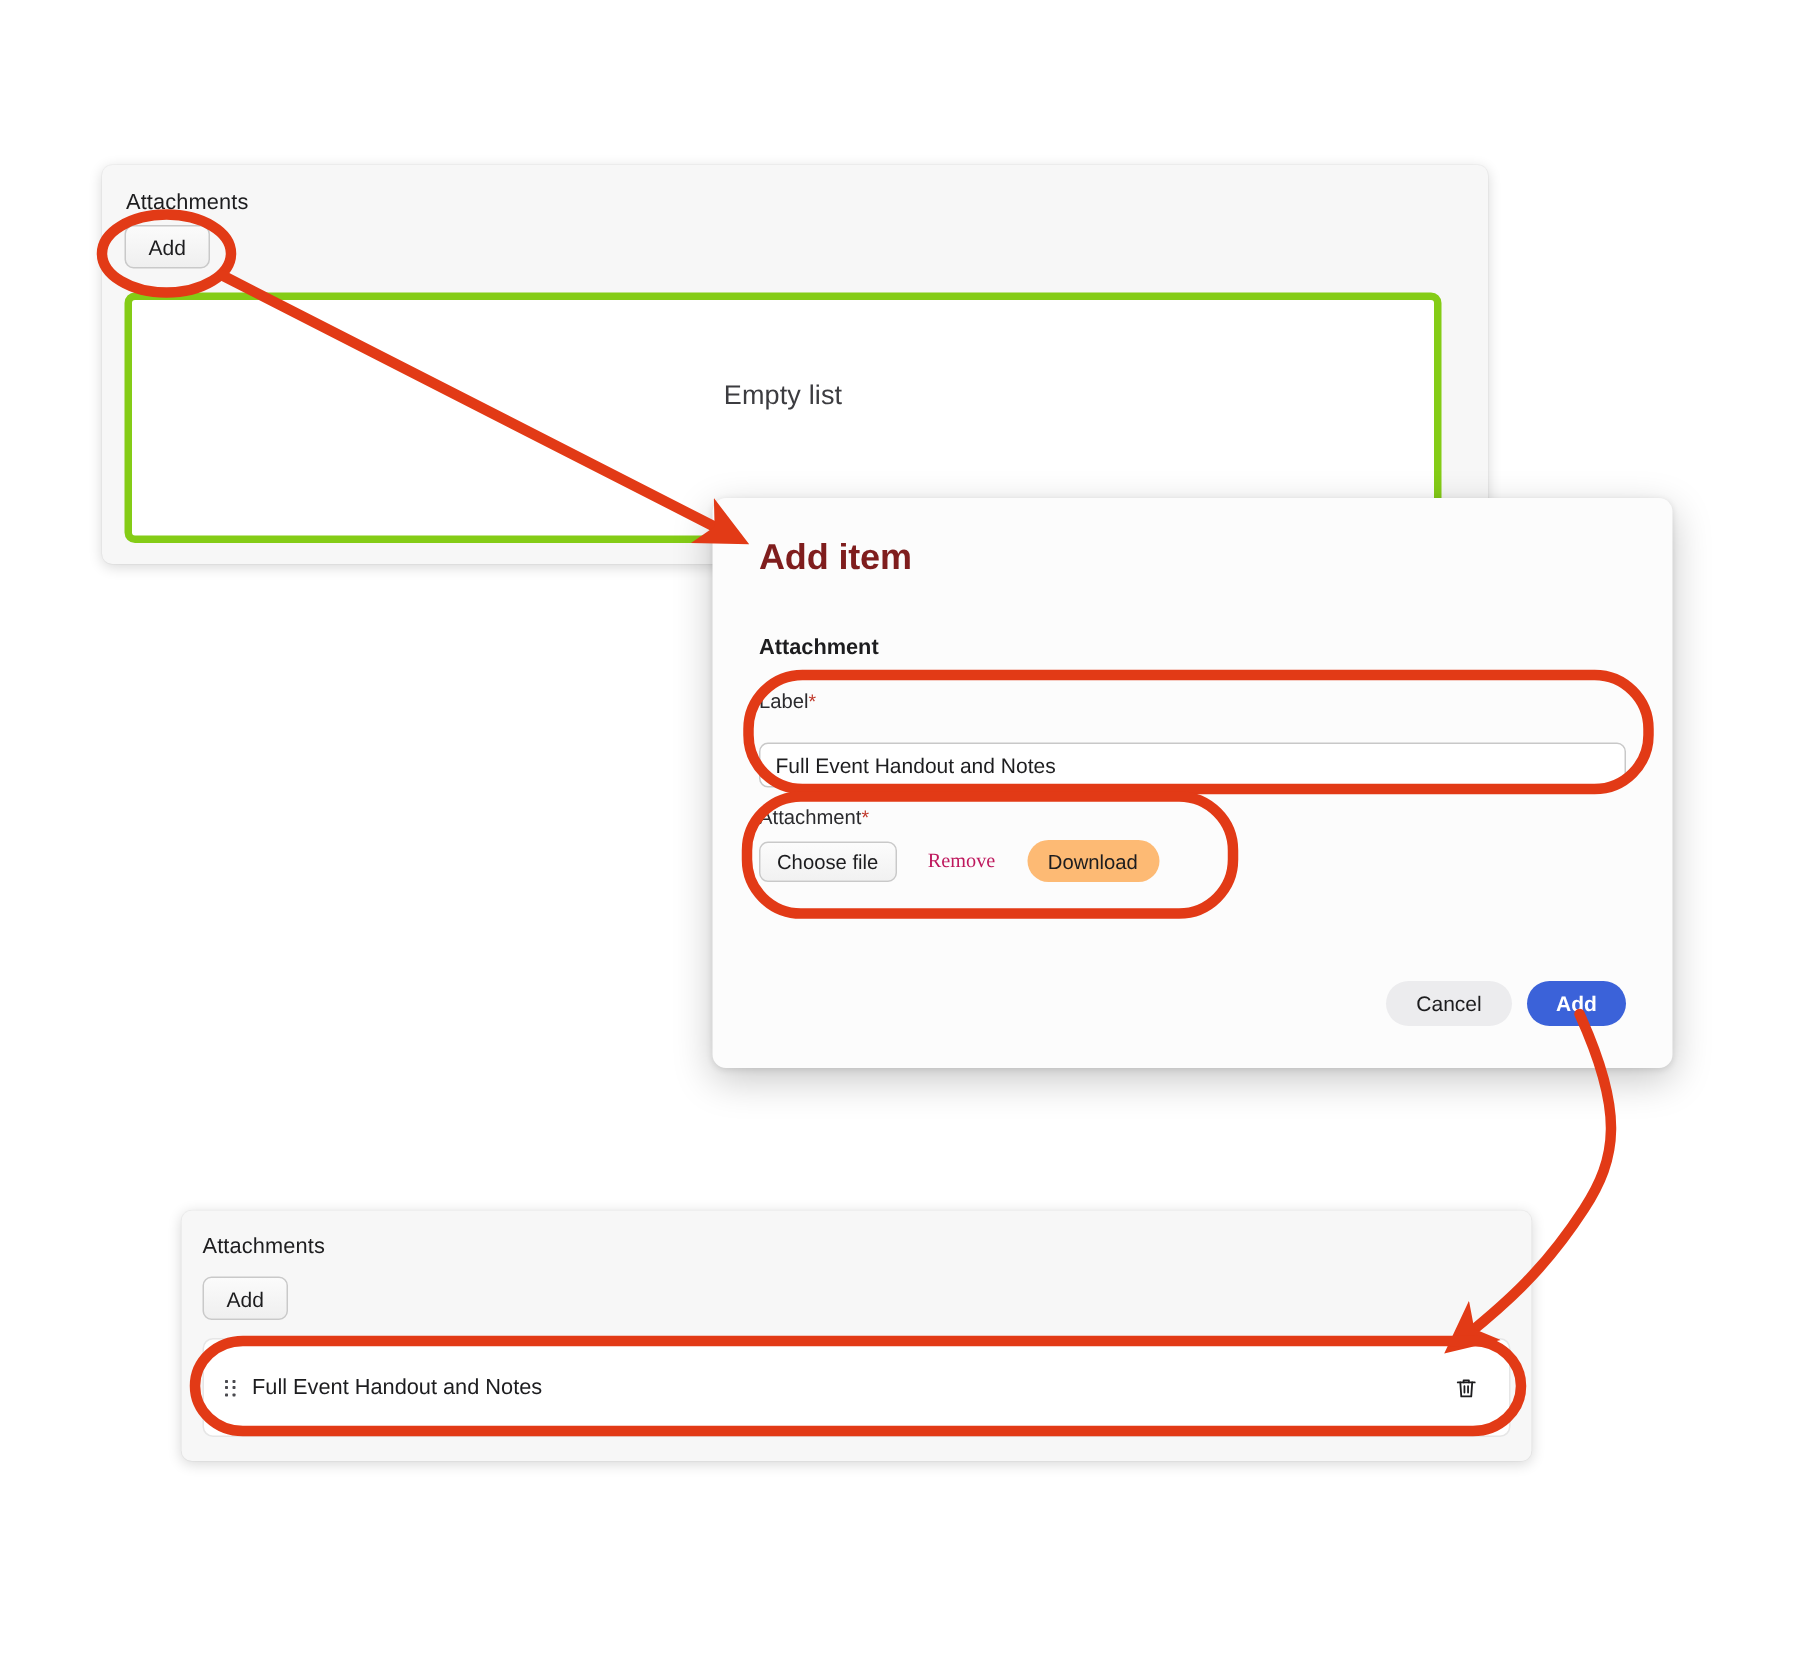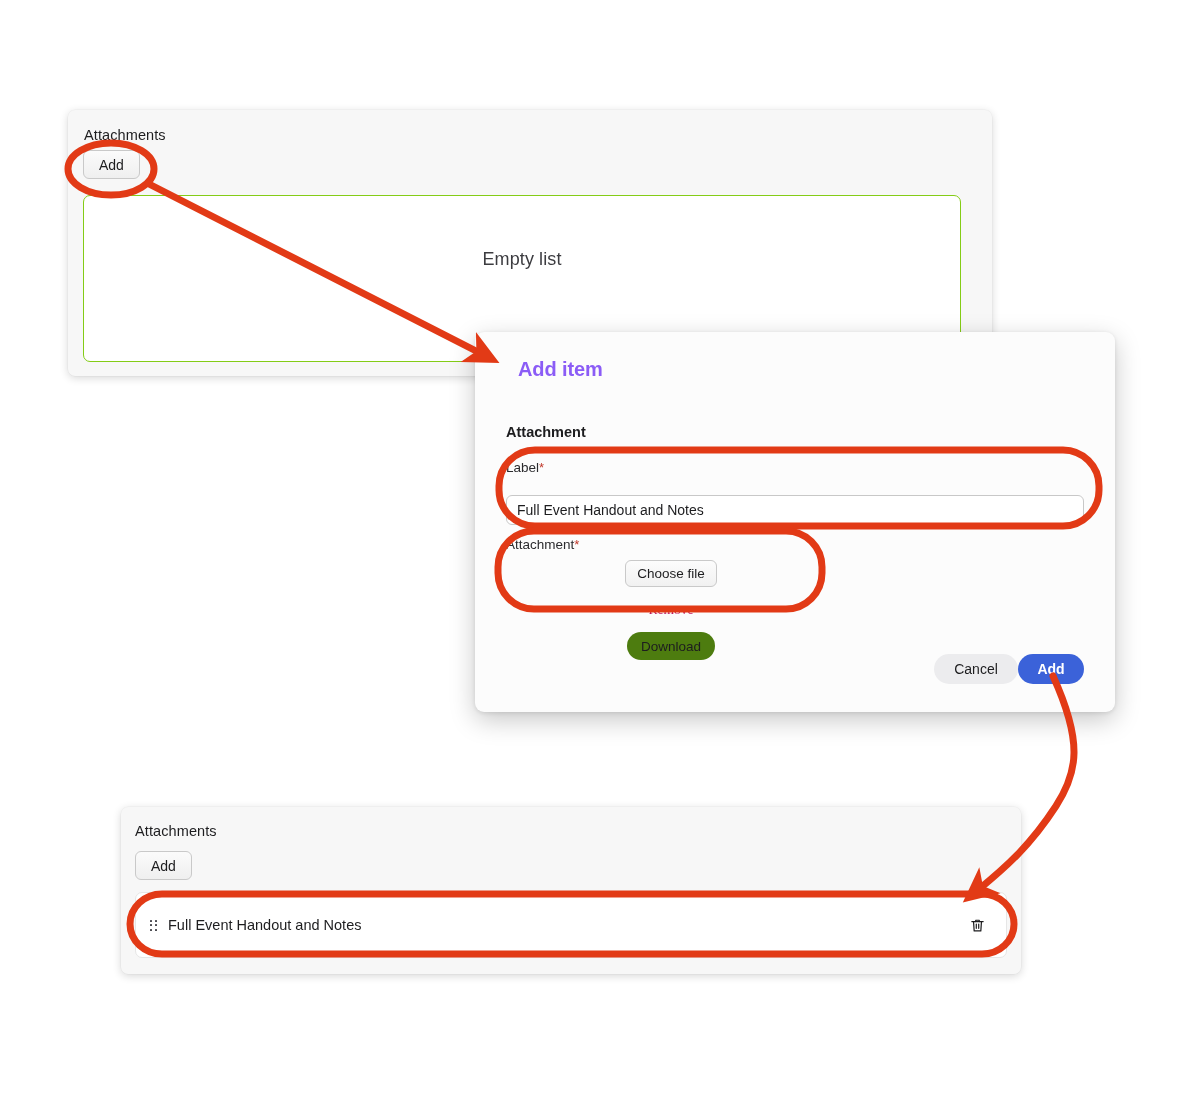--- a/index.html
+++ b/index.html
@@ -49,21 +49,21 @@
     left: 68px; top: 110px;
     width: 924px; height: 266px;
   }
   #panel-empty .panel-label { position: absolute; left: 16px; top: 17px; }
   #panel-empty .btn-add-small { position: absolute; left: 15px; top: 40px; }
   .empty-card {
     position: absolute;
     left: 15px; top: 85px;
     width: 878px; height: 167px;
     background: #ffffff;
-    border: 1px solid #84cc16;
+    border: 5px solid #84cc16;
     border-radius: 7px;
   }
   .empty-inner {
     position: absolute;
     left: 0; right: 0; top: 53px;
     text-align: center;
   }
   .empty-title {
     font-size: 18px;
     color: #3c3c40;
@@ -80,24 +80,24 @@
     position: absolute;
     left: 475px; top: 332px;
     width: 640px; height: 380px;
     background: #fcfcfc;
     border-radius: 9px;
     box-shadow: 0 8px 26px rgba(0,0,0,0.22), 0 1px 4px rgba(0,0,0,0.10);
     overflow: hidden;
   }
   .dlg-title {
     position: absolute;
-    left: 43px; top: 26px;
-    font-size: 20px;
+    left: 31px; top: 26px;
+    font-size: 24px;
     font-weight: bold;
-    color: #8b5cf6;
+    color: #7f1d1d;
     letter-spacing: -0.1px;
   }
   .dlg-section {
     position: absolute;
     left: 31px; top: 92px;
     font-size: 14.5px;
     font-weight: bold;
     color: #1d1d1f;
   }
   .field-label {
@@ -116,49 +116,49 @@
     font-size: 14px;
     color: #1d1d1f;
     font-family: "Liberation Sans", sans-serif;
     outline: none;
   }
   #label-field-wrap { position: absolute; left: 31px; top: 128px; width: 578px; }
   #label-field-wrap .field-label { display: block; margin-bottom: 20px; }
 
   #attach-field-wrap { position: absolute; left: 31px; top: 205px; width: 330px; }
   #attach-field-wrap .field-label { display: block; margin-bottom: 8px; }
-  .file-row { display: flex; align-items: center; gap: 9px; flex-direction: column; }
+  .file-row { display: flex; align-items: center; gap: 9px; }
   .btn-choose {
     display: inline-flex; align-items: center; justify-content: center;
     height: 27px; padding: 0 11px;
     background: linear-gradient(#fcfcfc, #f1f1f1);
     border: 1px solid #c9c9c9;
     border-radius: 6px;
     font-size: 13.5px; color: #1d1d1f; cursor: pointer;
     font-family: "Liberation Sans", sans-serif;
   }
   .btn-remove {
     display: inline-flex; align-items: center; justify-content: center;
     height: 27px; padding: 0 12px;
     background: transparent; border: none;
     font-size: 13.5px; color: #be185d; cursor: pointer;
     font-family: Liberation Serif, serif;
   }
   .btn-download {
     display: inline-flex; align-items: center; justify-content: center;
     height: 28px; padding: 0 14px;
-    background: #4d7c0f; border: none; border-radius: 14px;
+    background: #fdba74; border: none; border-radius: 14px;
     font-size: 13.5px; color: #1d1d1f; cursor: pointer;
     font-family: "Liberation Sans", sans-serif;
   }
 
   .dlg-footer {
     position: absolute;
     right: 31px; bottom: 28px;
-    display: flex; 
+    display: flex; gap: 10px;
   }
   .btn-cancel {
     display: inline-flex; align-items: center; justify-content: center;
     min-width: 84px; height: 30px; padding: 0 16px;
     background: #ececee; border: none; border-radius: 15px;
     font-size: 14px; color: #1d1d1f; cursor: pointer;
     font-family: "Liberation Sans", sans-serif;
   }
   .btn-primary {
     display: inline-flex; align-items: center; justify-content: center;

